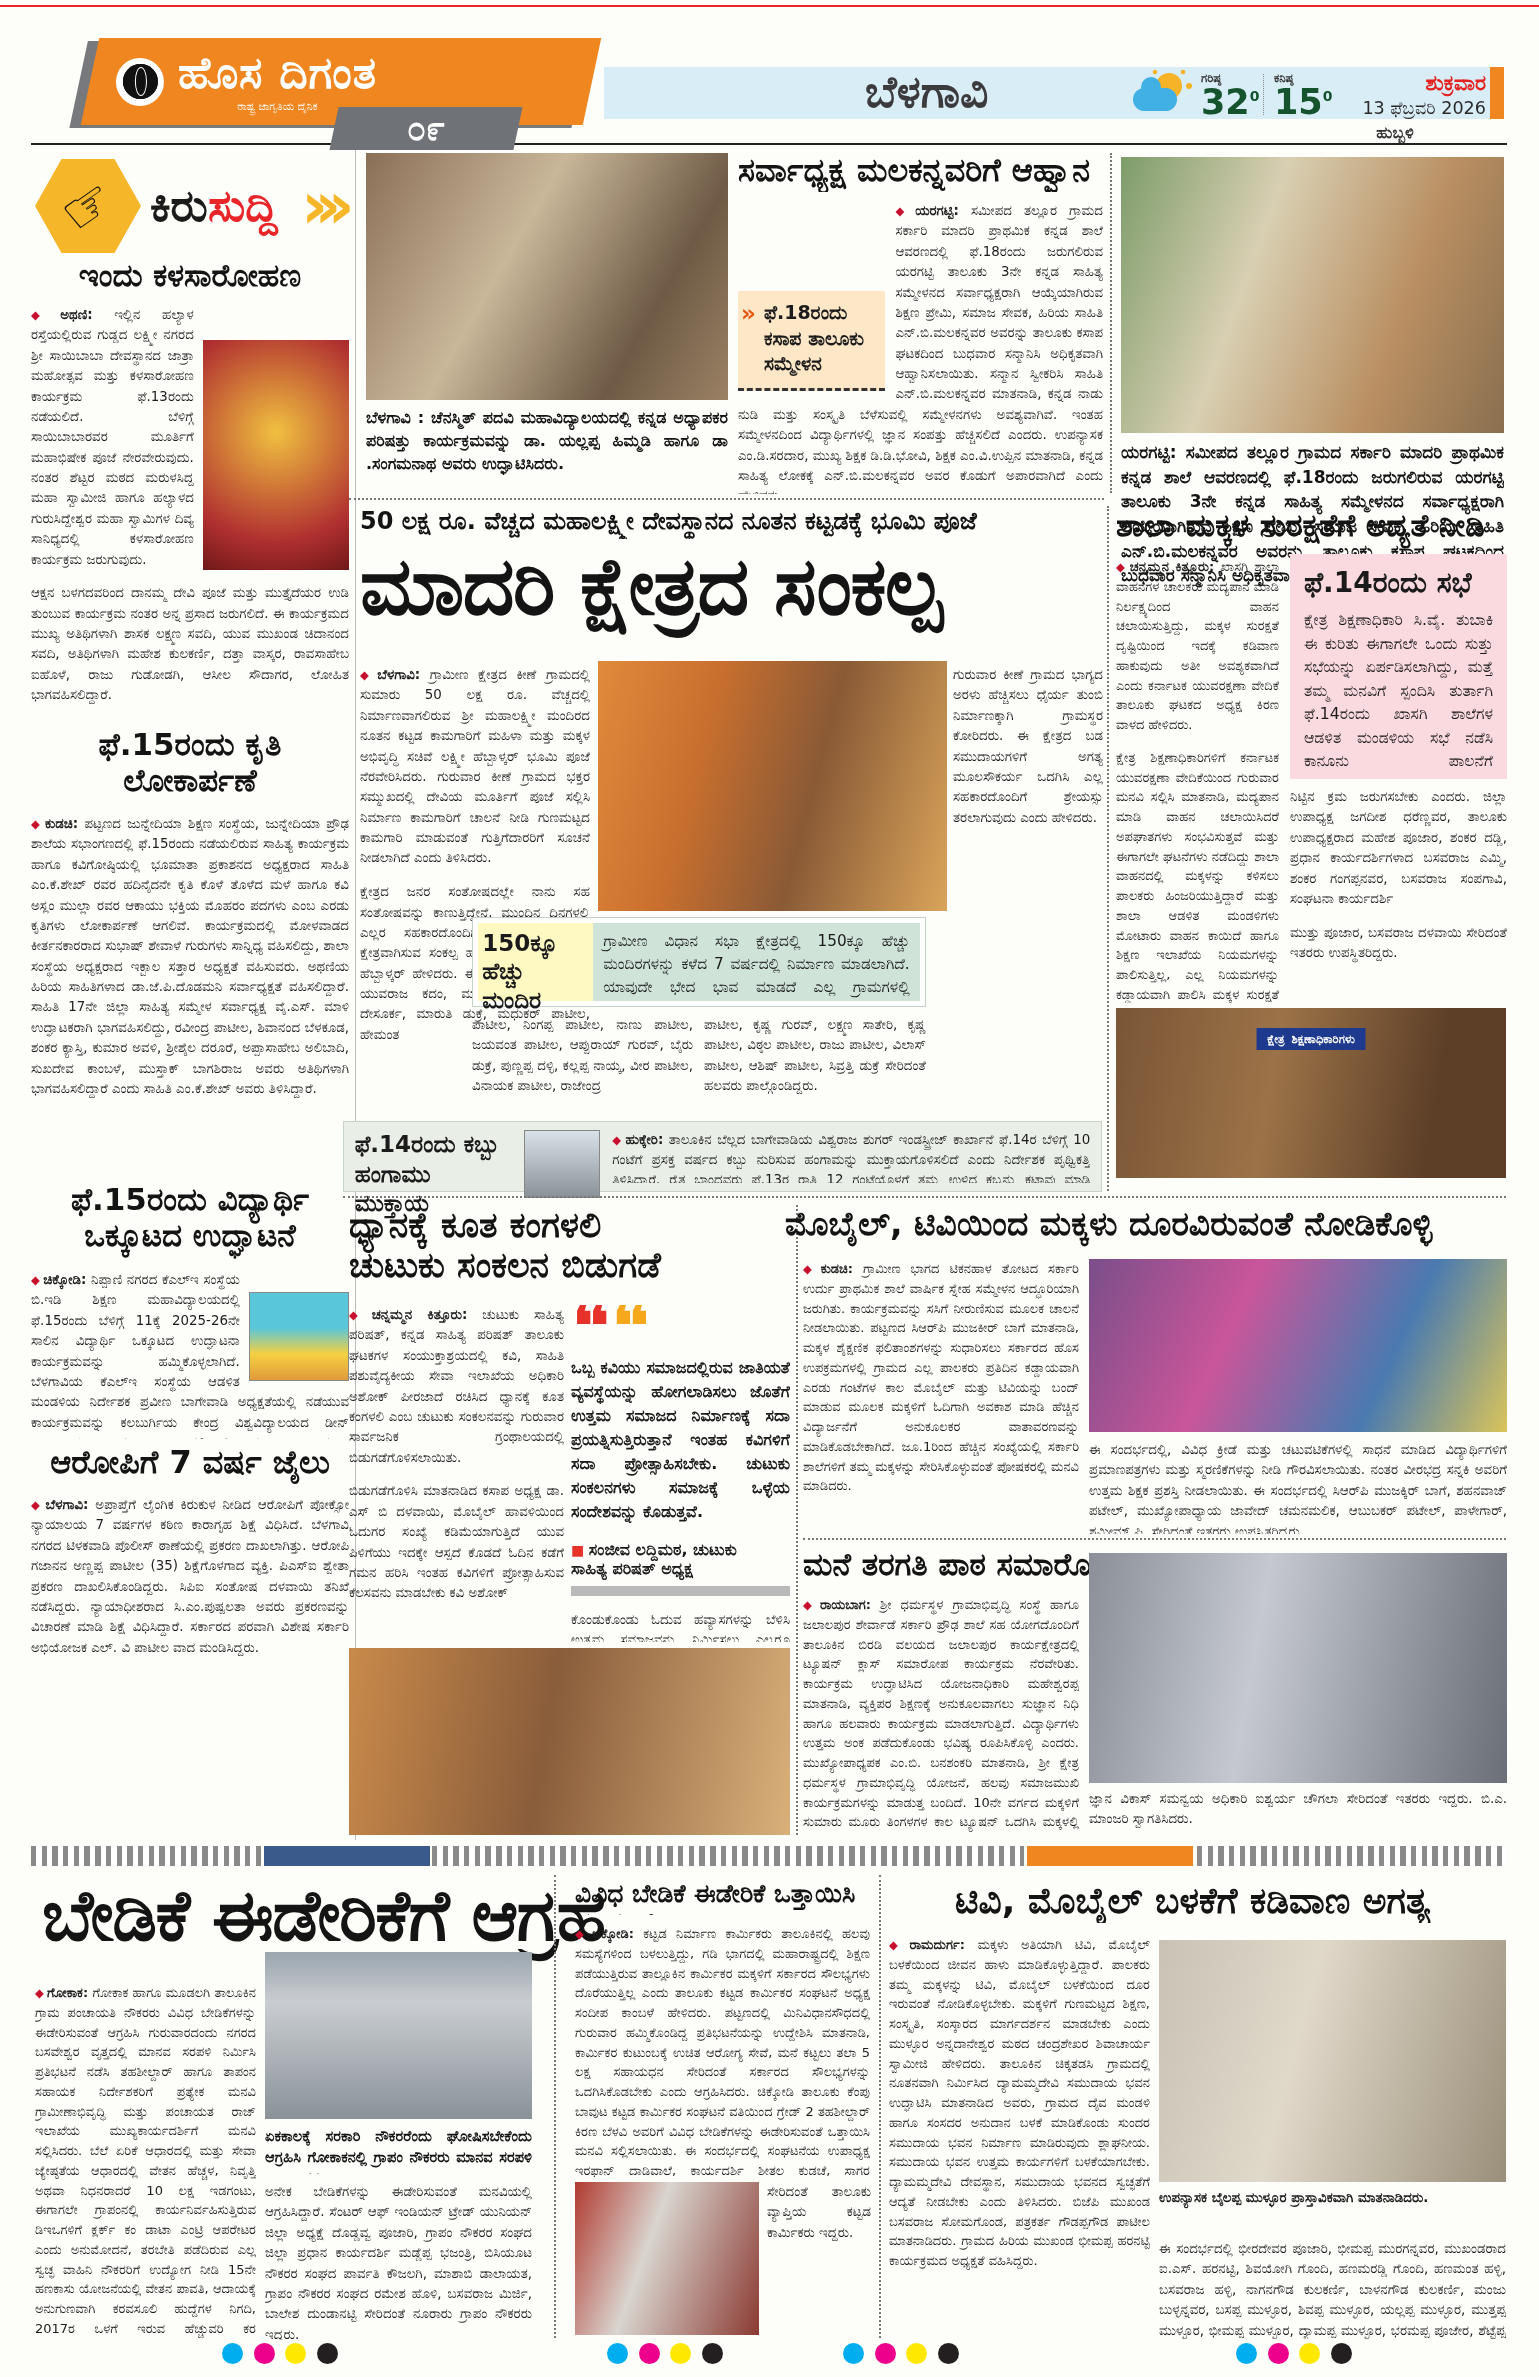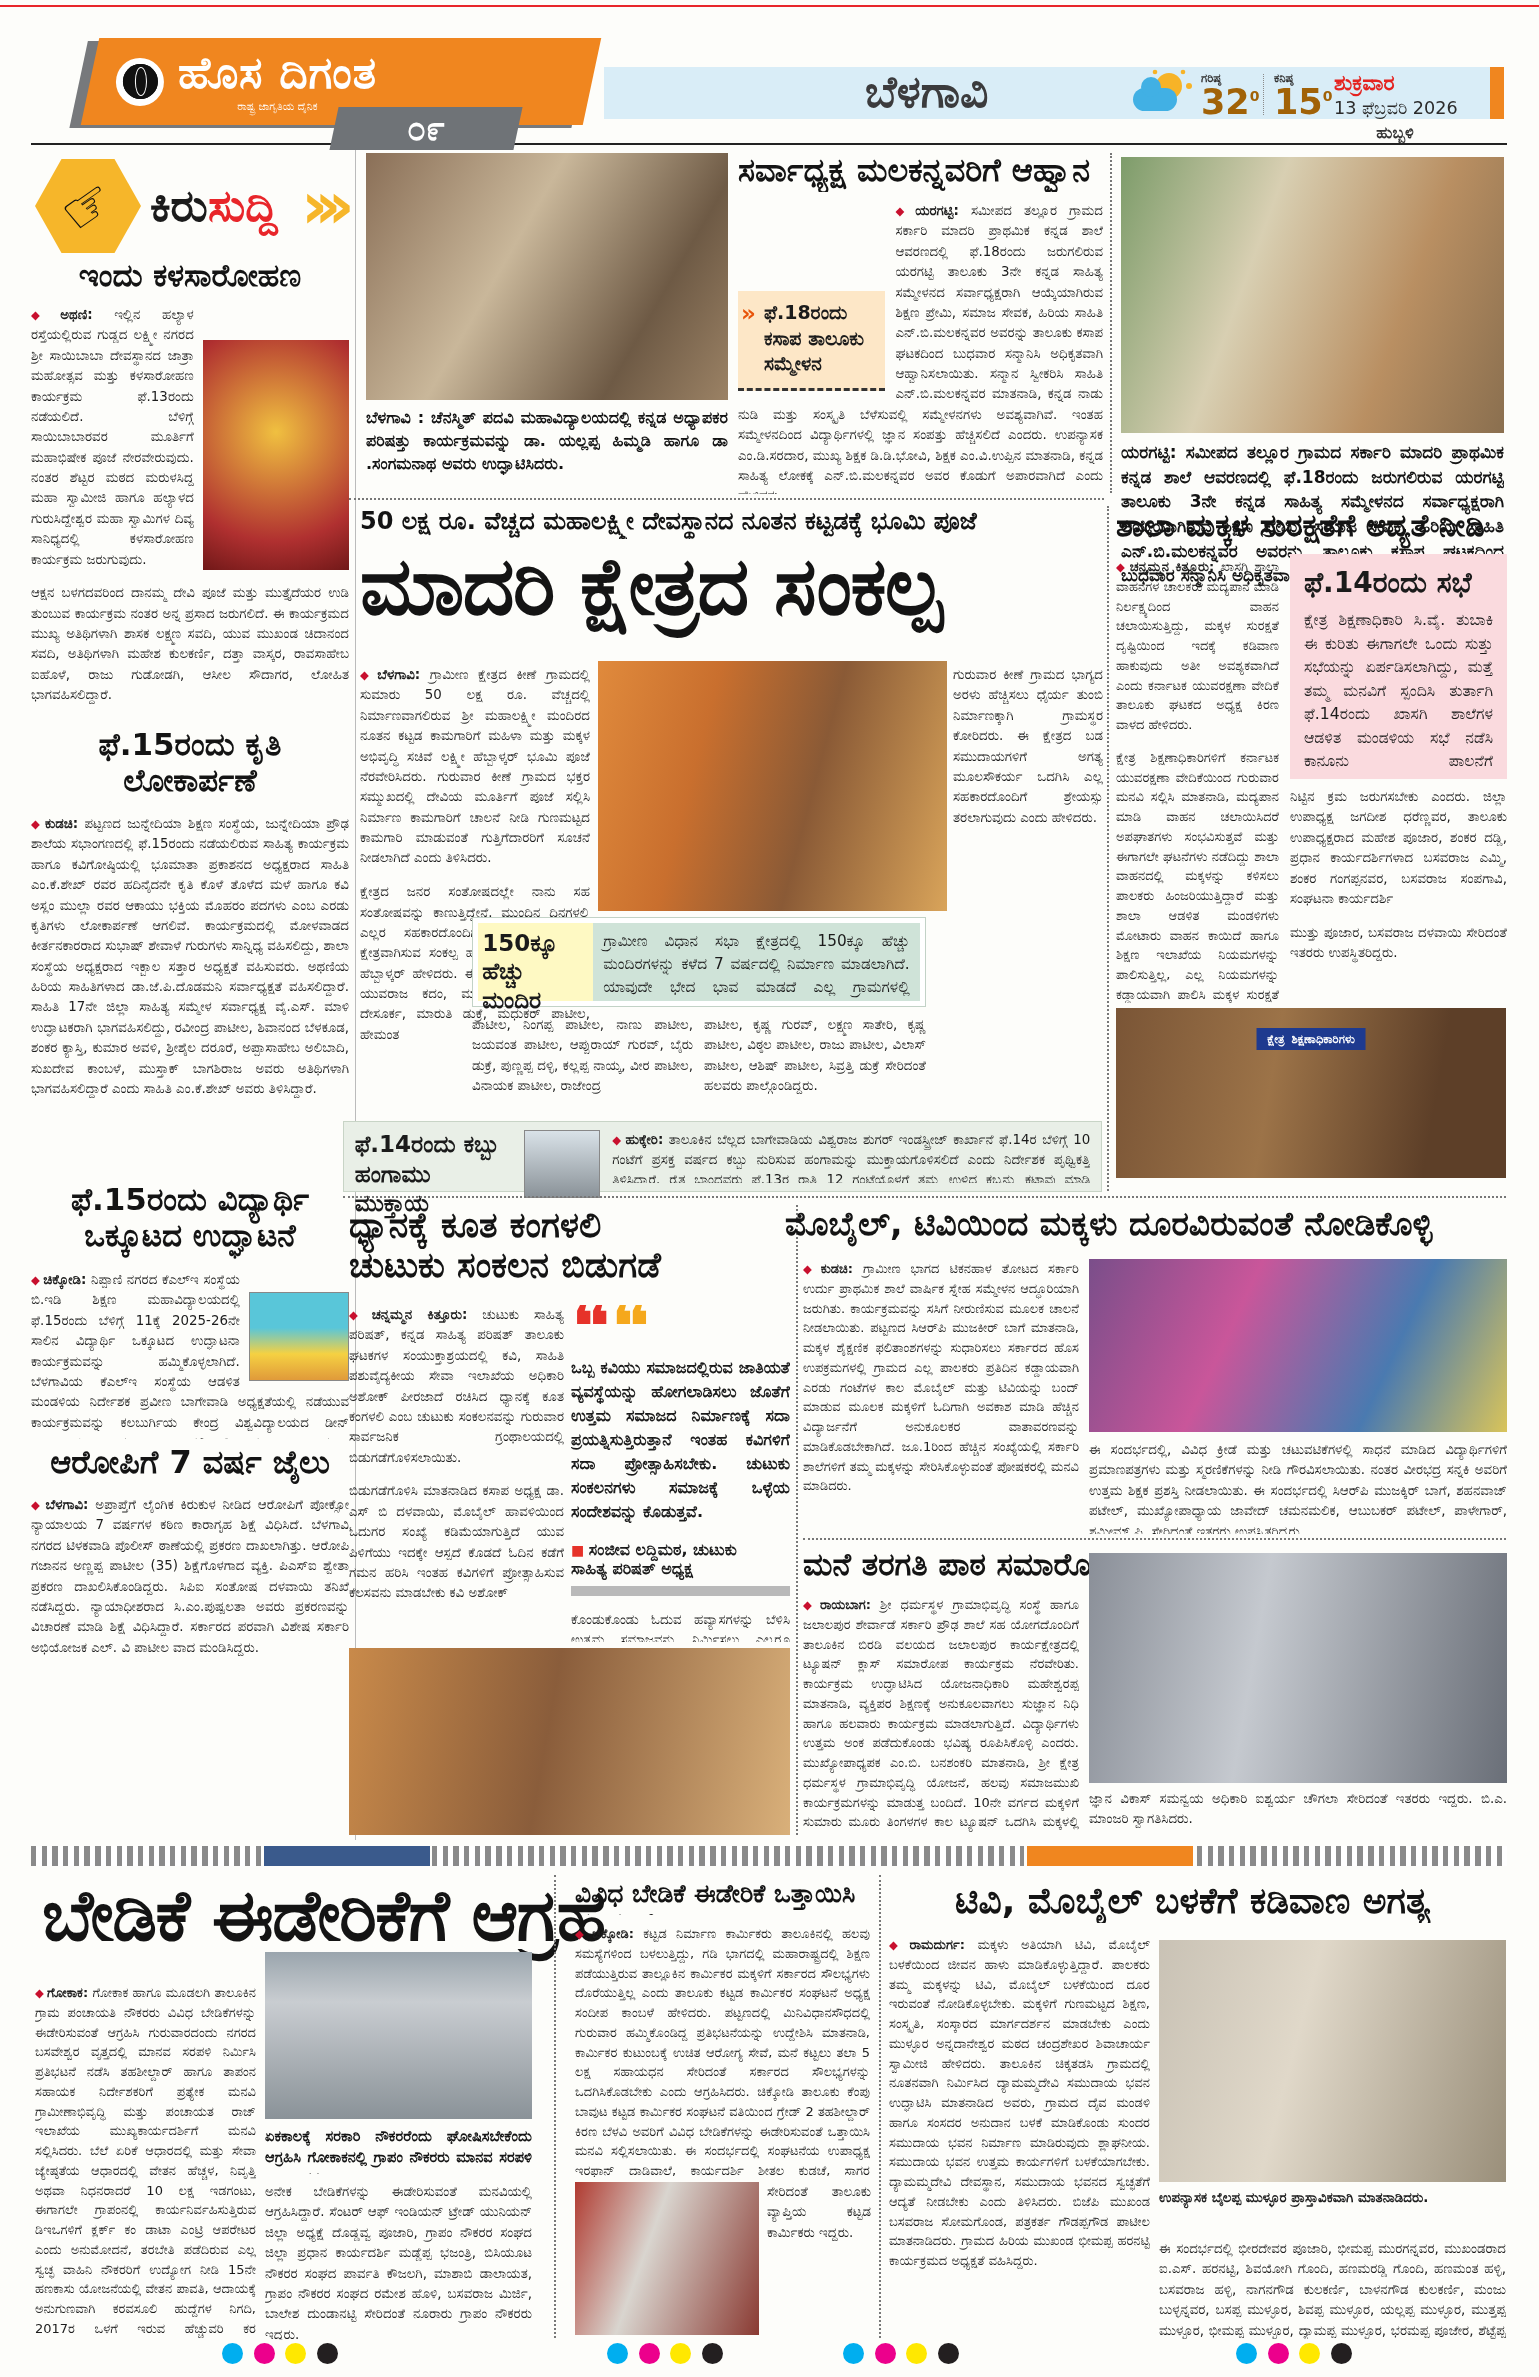--- a/index.html
+++ b/index.html
@@ -24,24 +24,24 @@
   .pageno span{transform:skewX(12deg);color:#fff;font-size:34px;font-weight:bold;}
   .blueband{left:604px;top:67px;width:888px;height:52px;background:#d9edf7;}
   .cityttl{left:865px;top:66px;font-size:44px;font-weight:bold;color:#3b3b3d;line-height:52px;}
   .wicon{left:1133px;top:71px;width:60px;height:48px;}
   .sun{position:absolute;left:23px;top:1.5px;width:26px;height:26px;border-radius:50%;background:#f7b327;
        box-shadow:0 -7.7px 0 -10px #f7b327,20px 0 0 -10px #f7b327,-20px 0 0 -10px #f7b327,14px -14px 0 -10.7px #f7b327,-14px -14px 0 -10.7px #f7b327;}
   .cloud{position:absolute;left:0px;top:17px;width:44px;height:23px;background:#41b0e4;border-radius:12.3px;}
   .cloud:before{content:"";position:absolute;left:7.7px;top:-10.7px;width:20px;height:20px;border-radius:50%;background:#41b0e4;}
   .wblock{top:71px;width:54px;text-align:left;}
   .wlbl{font-size:11.5px;font-weight:bold;color:#333;}
-  .wval{font-size:35px;font-weight:bold;color:#a16207;line-height:1;}
+  .wval{font-size:35px;font-weight:bold;color:#14532d;line-height:1;}
   .wval sup{font-size:14px;}
   .wdiv{left:1263px;top:74px;height:41px;border-left:1.5px dotted #8a8a8a;}
-  .dayblk{left:1334px;top:71px;width:152px;}
+  .dayblk{left:1334px;top:71px;width:152px;text-align:right;}
   .dayname{font-size:21px;font-weight:bold;color:#e42320;}
   .dateline-top{font-size:17.6px;color:#2b2b2b;margin-top:3.1px;}
   .orangebar{left:1490px;top:67px;width:14px;height:52px;background:#f0861f;}
   .subedition{left:1303px;top:123px;width:184px;text-align:center;font-size:16px;font-weight:bold;color:#333;}
   .headrule{left:31px;top:143px;width:1476px;height:1.5px;background:#222;}
   
   .hl{font-weight:bold;color:#141414;line-height:1.15;}
   .center{text-align:center;}
   .body{font-size:13.4px;line-height:1.52;text-align:justify;color:#1d1d1d;}
   .bullet{color:#c8102e;font-size:11.5px;margin-right:3.1px;}

